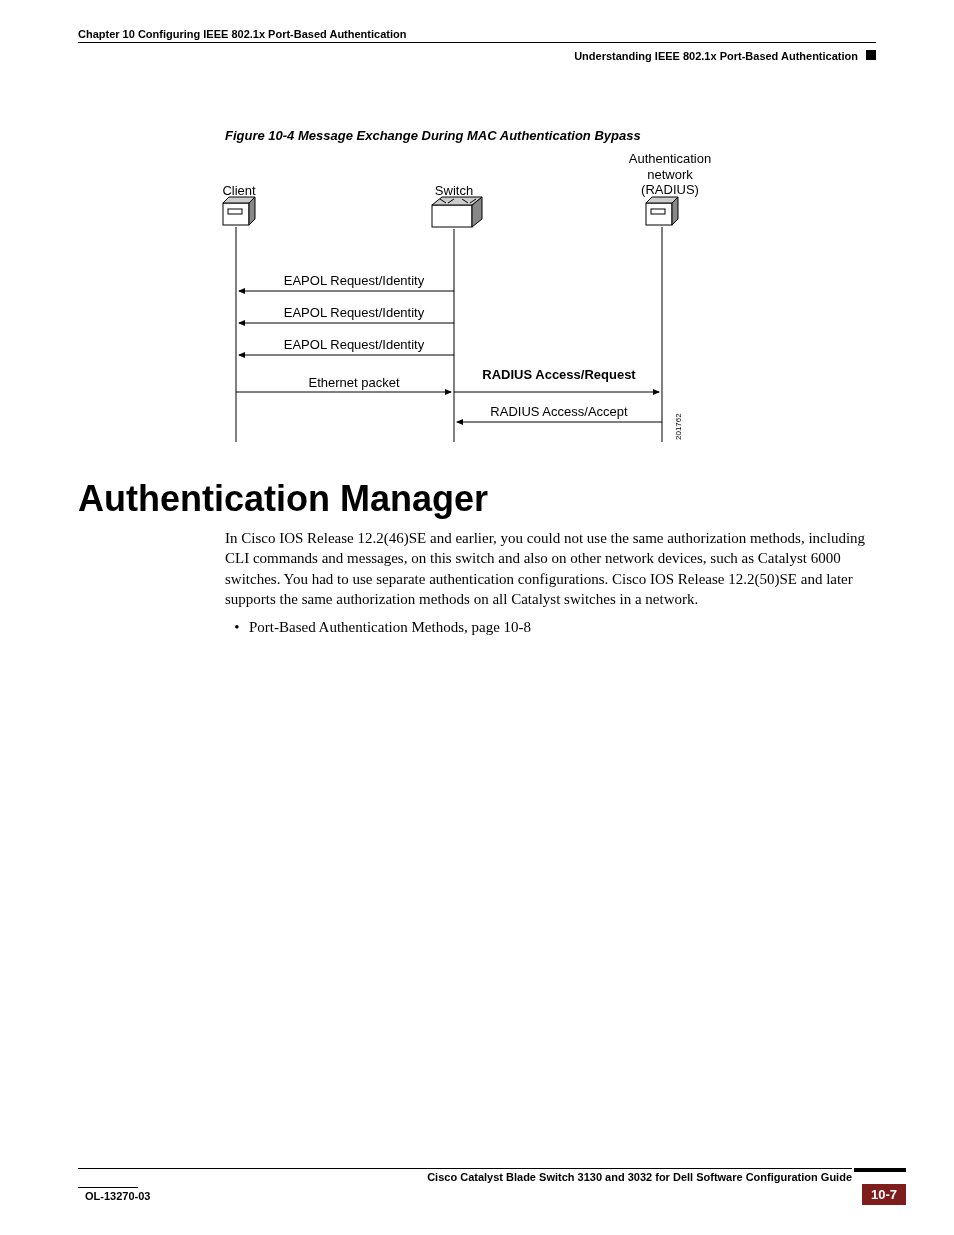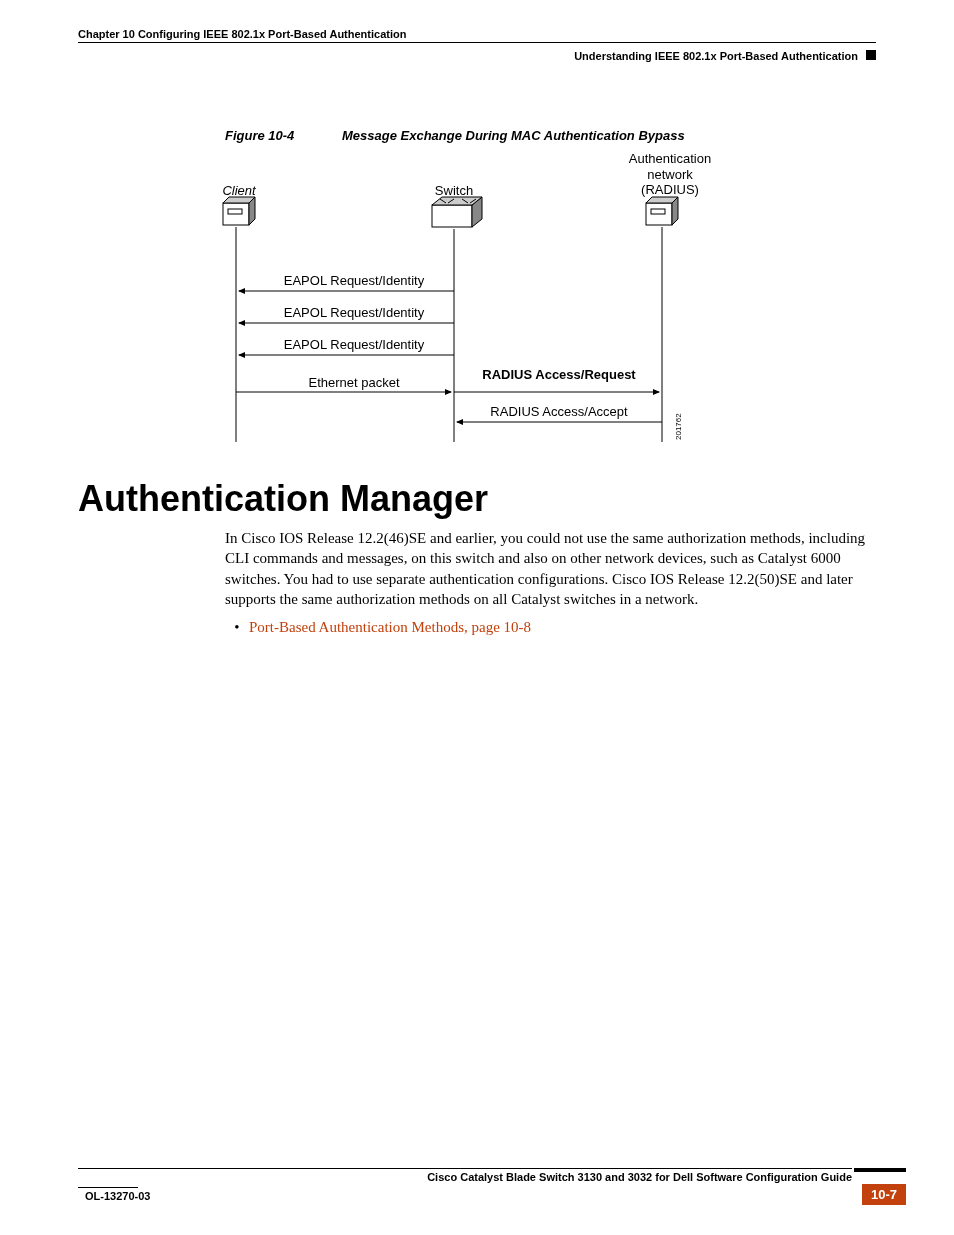--- a/index.html
+++ b/index.html
@@ -50,21 +50,20 @@
   .figure-caption {
     position: absolute;
     left: 225px;
     top: 128px;
     font-family: Arial, Helvetica, sans-serif;
     font-weight: bold;
     font-size: 13px;
     font-style: italic;
   }
   .figure-caption .figtitle {
-    margin-left: 44px;
   }
   .diagram {
     position: absolute;
     left: 214px;
     top: 147px;
     width: 540px;
     height: 300px;
     font-family: Arial, Helvetica, sans-serif;
     font-size: 13px;
   }
@@ -105,21 +104,21 @@
     margin: 0;
     padding: 0;
   }
   .bullets li::before {
     content: "•";
     display: inline-block;
     width: 24px;
     text-align: center;
   }
   .bullets a {
-    color: #c2410c;
+    color: #000000;
     text-decoration: none;
   }
   .footer-rule {
     position: absolute;
     left: 78px;
     right: 102px;
     bottom: 66px;
     border-top: 1px solid #000;
   }
   .footer-rule-short {
@@ -143,21 +142,21 @@
     left: 85px;
     bottom: 33px;
     font-family: Arial, Helvetica, sans-serif;
     font-weight: bold;
     font-size: 11px;
   }
   .footer-page {
     position: absolute;
     right: 48px;
     bottom: 30px;
-    background: #c2410c;
+    background: #7f1d1d;
     color: #fff;
     font-family: Arial, Helvetica, sans-serif;
     font-weight: bold;
     font-size: 13px;
     padding: 3px 9px 3px 9px;
   }
   .footer-black-bar {
     position: absolute;
     right: 48px;
     bottom: 63px;
@@ -183,21 +182,21 @@
   <div class="header-right">Understanding IEEE 802.1x Port-Based Authentication</div>
   <div class="header-square"></div>
 
   <div class="figure-caption">
     <span>Figure 10-4</span>
     <span class="figtitle">Message Exchange During MAC Authentication Bypass</span>
   </div>
 
   <div class="diagram">
 
-    <div class="label" style="left:0px; top:36px; width:50px;font-style:italic;">Client</div>
+    <div class="label" style="left:0px; top:36px; width:50px;">Client</div>
     <div class="label" style="left:210px; top:36px; width:60px;">Switch</div>
     <div class="label" style="left:396px; top:4px; width:120px;">
       <span>Authentication</span><br>
       <span>network</span><br>
       <span>(RADIUS)</span>
     </div>
 
     <svg width="540" height="310">
       <defs>
         <marker id="arr" markerWidth="7" markerHeight="7" refX="6" refY="3" orient="auto">

